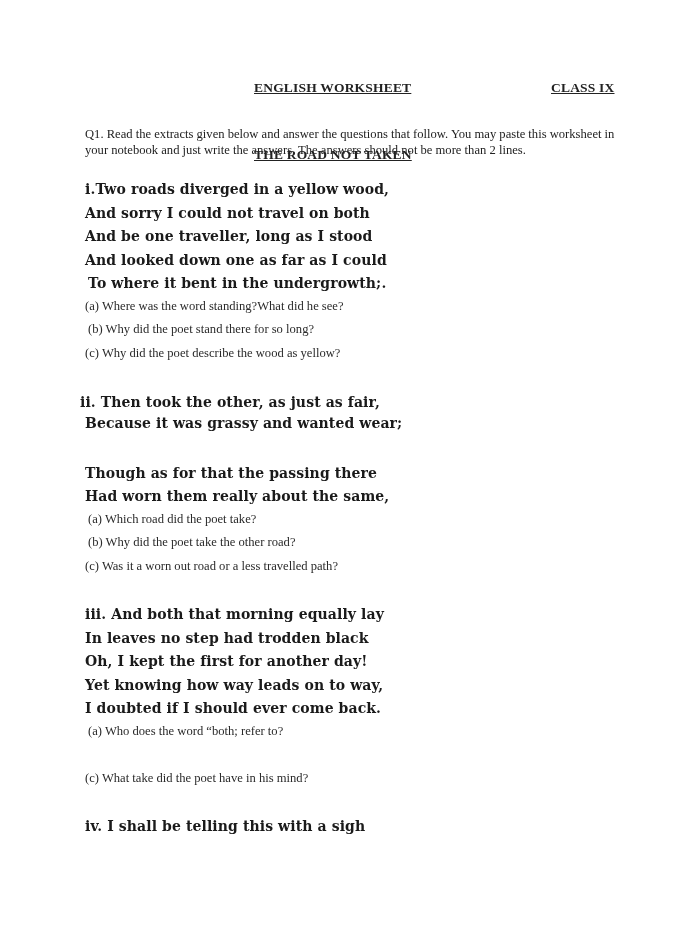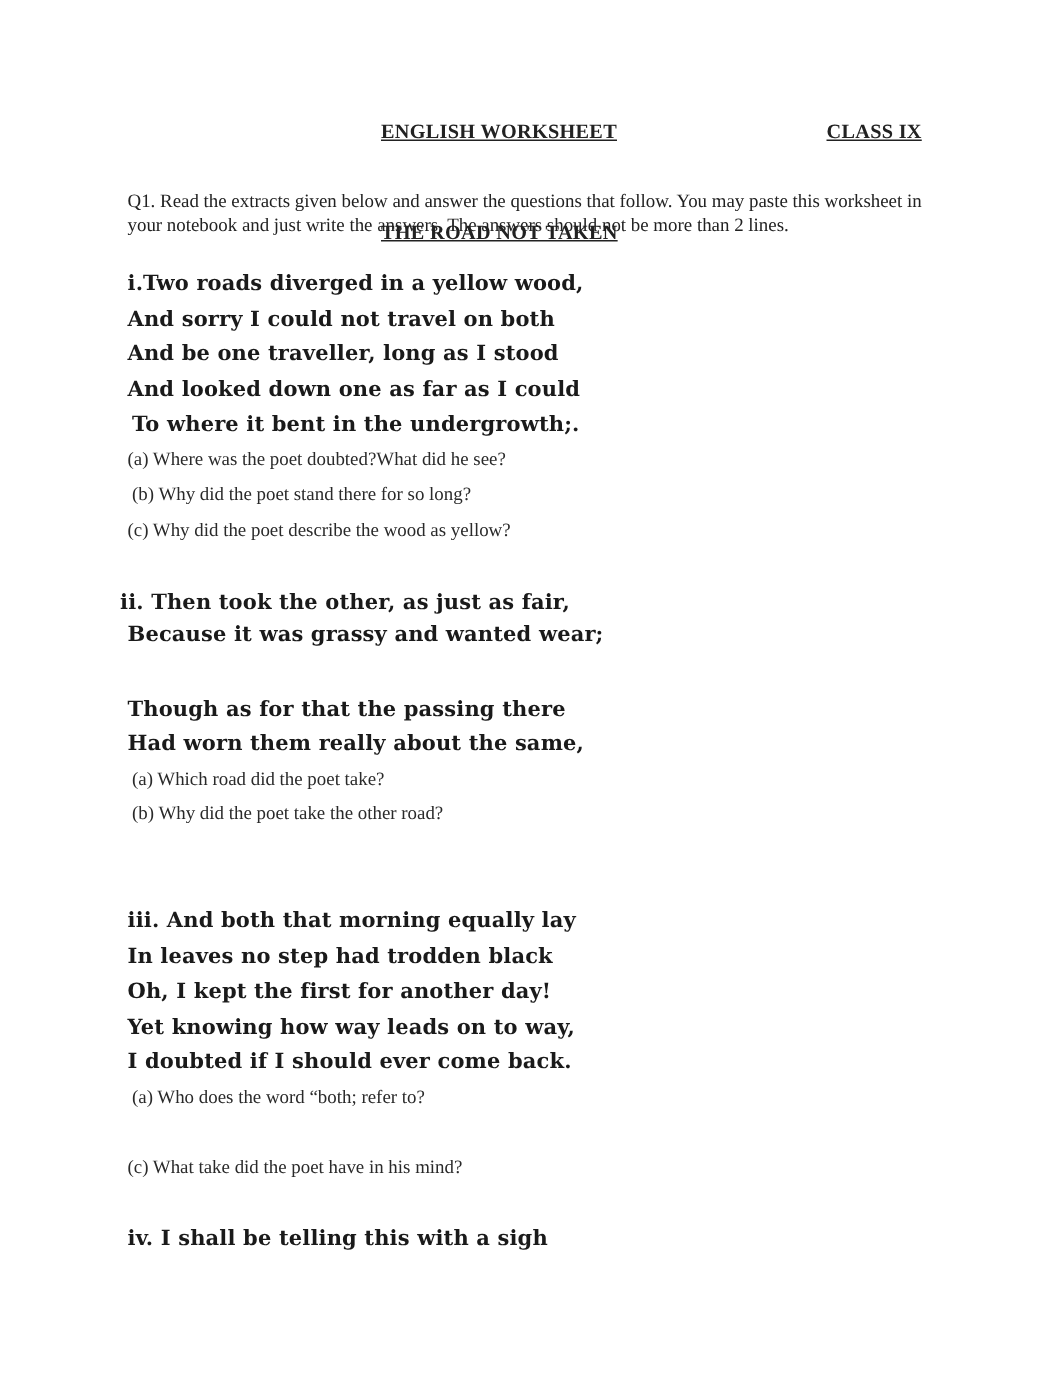--- a/index.html
+++ b/index.html
@@ -70,30 +70,31 @@
   <div id="hdr-class" class="hdr">CLASS IX</div>
   <div id="hdr-poem" class="hdr">THE ROAD NOT TAKEN</div>
 
   <div class="instr">Q1. Read the extracts given below and answer the questions that follow. You may paste this worksheet in your notebook and just write the answers. The answers should not be more than 2 lines.</div>
 
   <div class="line verse" style="top:181px;">i.Two roads diverged in a yellow wood,</div>
   <div class="line verse" style="top:205px;">And sorry I could not travel on both</div>
   <div class="line verse" style="top:228px;">And be one traveller, long as I stood</div>
   <div class="line verse" style="top:275px; left:88px;"> To where it bent in the undergrowth;.</div>
   <div class="line verse" style="top:252px;">And looked down one as far as I could</div>
-  <div class="line q" style="top:299px;">(a) Where was the poet doubted?What did he see?</div>
+  <div class="line q" style="top:299px;">(a) Where was the word standing?What did he see?</div>
   <div class="line q" style="top:322px; left:88px;"> (b) Why did the poet stand there for so long?</div>
   <div class="line q" style="top:346px;">(c) Why did the poet describe the wood as yellow?</div>
 
   <div class="line verse" style="top:394px; left:80px;"> ii. Then took the other, as just as fair,</div>
   <div class="line verse" style="top:415px;">Because it was grassy and wanted wear;</div>
   <div class="line verse" style="top:465px;">Though as for that the passing there</div>
   <div class="line verse" style="top:488px;">Had worn them really about the same,</div>
   <div class="line q" style="top:512px; left:88px;"> (a) Which road did the poet take?</div>
   <div class="line q" style="top:535px; left:88px;"> (b) Why did the poet take the other road?</div>
+  <div class="line q" style="top:559px;">(c) Was it a worn out road or a less travelled path?</div>
 
   <div class="line verse" style="top:606px;">iii. And both that morning equally lay</div>
   <div class="line verse" style="top:630px;">In leaves no step had trodden black</div>
   <div class="line verse" style="top:653px;">Oh, I kept the first for another day!</div>
   <div class="line verse" style="top:677px;">Yet knowing how way leads on to way,</div>
   <div class="line verse" style="top:700px;">I doubted if I should ever come back.</div>
   <div class="line q" style="top:724px; left:88px;"> (a) Who does the word “both; refer to?</div>
   <div class="line q" style="top:771px;">(c) What take did the poet have in his mind?</div>
 
   <div class="line verse" style="top:818px;">iv. I shall be telling this with a sigh</div>

